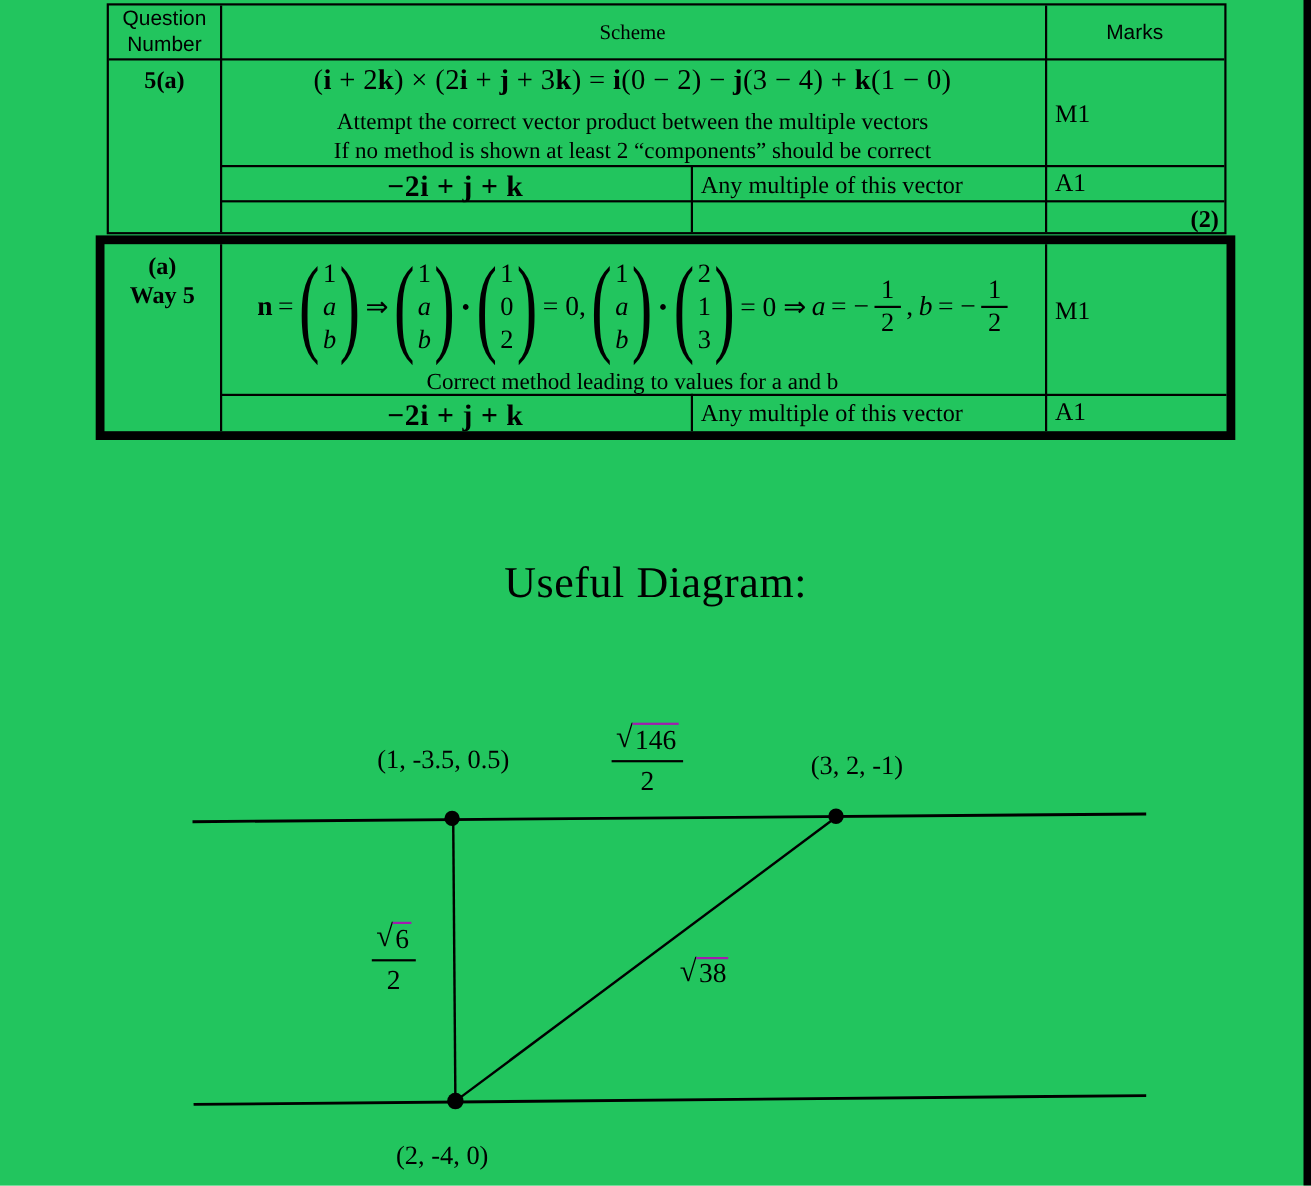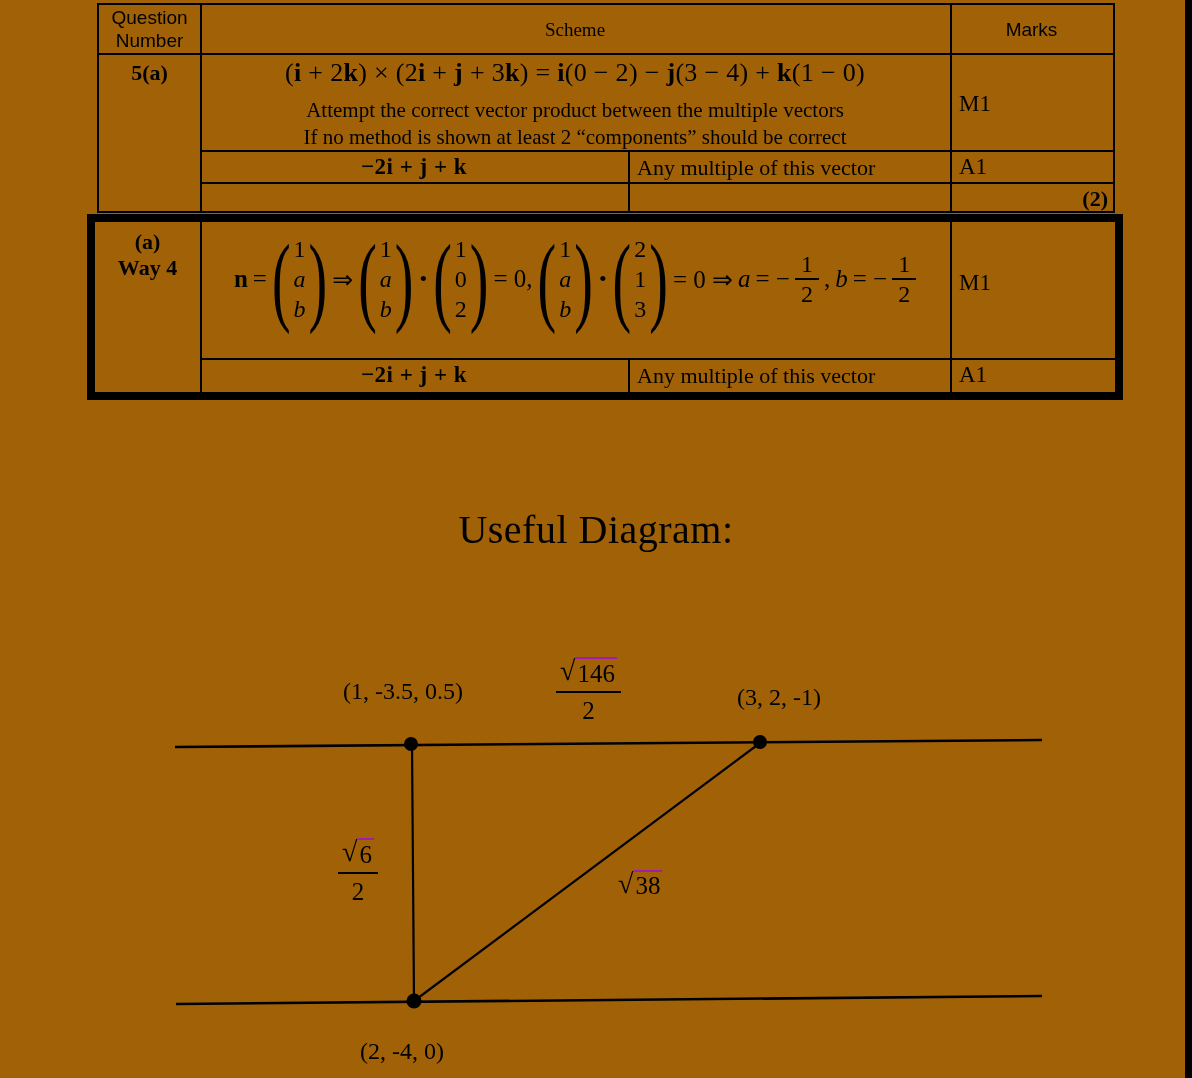--- a/index.html
+++ b/index.html
@@ -1,39 +1,39 @@
 <!DOCTYPE html>
 <html><head>
 <meta charset="utf-8">
 <style>
   * { margin:0; padding:0; box-sizing:border-box; }
   html,body { background:#ffffff; }
   .page {
-    position:relative; width:1192px; height:1078px; background:#a16207;
+    position:relative; width:1192px; height:1078px; background:#22c55e;
     overflow:hidden; color:#000;
     font-family:"Liberation Serif","DejaVu Serif",serif;
   }
   .abs { position:absolute; }
   .line { position:absolute; background:#000; }
   .sans { font-family:"Liberation Sans","DejaVu Sans",sans-serif; }
   .bold { font-weight:bold; }
   .it { font-style:italic; }
   .ctr { text-align:center; }
 
   
   .tbl1 { position:absolute; left:97px; top:3px; width:1018px; height:210px; border:2px solid #000; }
   .tbl2 { position:absolute; left:87px; top:214px; width:1036px; height:186px; border:8px solid #000; }
 
   .hdr { font-size:19px; line-height:23px; }
   .qnum { font-size:22px; }
   .formula { font-size:26px; letter-spacing:0.3px; }
   .formula .bv { font-weight:bold; }
   .note { font-size:21px; }
   .markcell { font-size:23px; }
-  .answer { font-size:23px; font-weight:bold; letter-spacing:0.5px; }
+  .answer { font-size:27px; font-weight:bold; letter-spacing:0.5px; }
   .cond { font-size:22px; }
   .total { font-size:22px; font-weight:bold; }
 
   
   .math-row { display:flex; align-items:center; justify-content:center; gap:5px;
               font-size:25px; font-family:"Liberation Serif","DejaVu Sans",serif; }
   .vec { display:inline-flex; align-items:center; }
   .vp { display:inline-block; font-size:56px; line-height:0.9;
         transform:scaleY(1.78); transform-origin:center; font-weight:400; }
   .vcol { display:inline-flex; flex-direction:column; align-items:center;
@@ -98,21 +98,21 @@
 
   <div class="tbl2">
 
     <div class="line" style="left:105px; top:0; width:2px; height:100%;"></div>
     <div class="line" style="left:855px; top:0; width:2px; height:100%;"></div>
     <div class="line" style="left:105px; top:136px; right:0; height:2px;"></div>
     <div class="line" style="left:533px; top:136px; width:2px; bottom:0;"></div>
 
     <div class="abs qnum bold ctr" style="left:0; top:7px; width:105px;">
       <div>(a)</div>
-      <div>Way 4</div>
+      <div>Way 5</div>
     </div>
 
     <div class="abs math-row" style="left:105px; top:0; width:750px; height:114px;">
       <span class="bold">n</span>
       <span>=</span>
       <span class="vec">
           <span class="vp">(</span>
           <span class="vcol">
             <span>1</span>
             <span class="it">a</span>
@@ -169,20 +169,21 @@
         </span>
       <span>,</span>
       <span class="it">b</span>
       <span>= −</span>
       <span class="frac">
           <span class="fnum">1</span>
           <span class="fden">2</span>
         </span>
     </div>
 
+    <div class="abs note ctr" style="left:105px; top:113px; width:750px;">Correct method leading to values for a and b</div>
     <div class="abs markcell" style="left:864px; top:48px;">M1</div>
 
     <div class="abs answer ctr" style="left:105px; top:140px; width:428px;">−2i + j + k</div>
     <div class="abs cond" style="left:542px; top:141px;">Any multiple of this vector</div>
     <div class="abs markcell" style="left:864px; top:140px;">A1</div>
   </div>
 
   <div class="abs dg-title ctr" style="left:96px; top:506px; width:1000px;">Useful Diagram:</div>
 
   <svg class="dsvg" width="1192" height="1078" viewBox="0 0 1192 1078">

